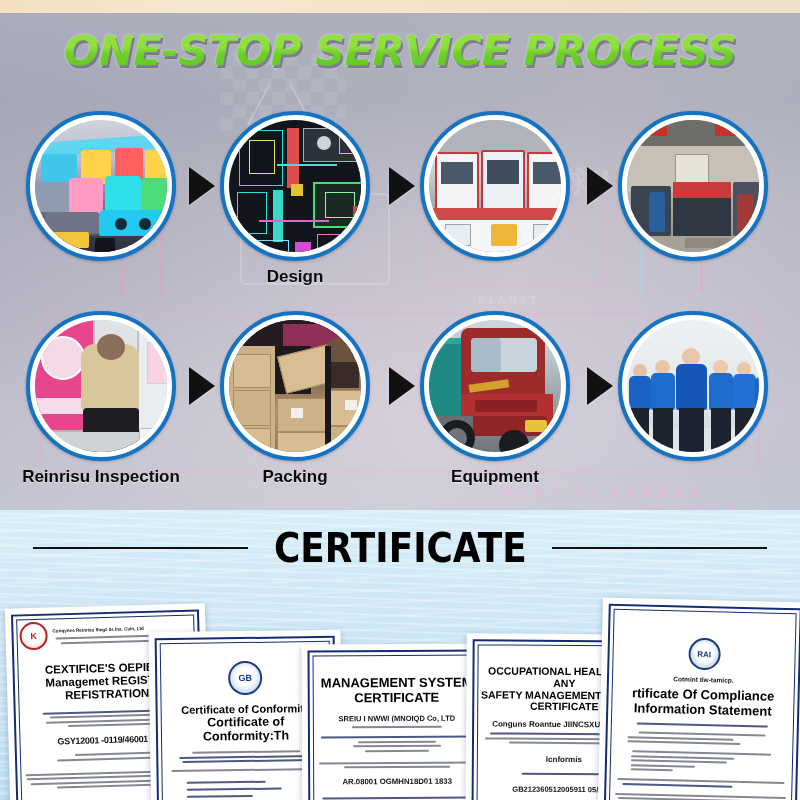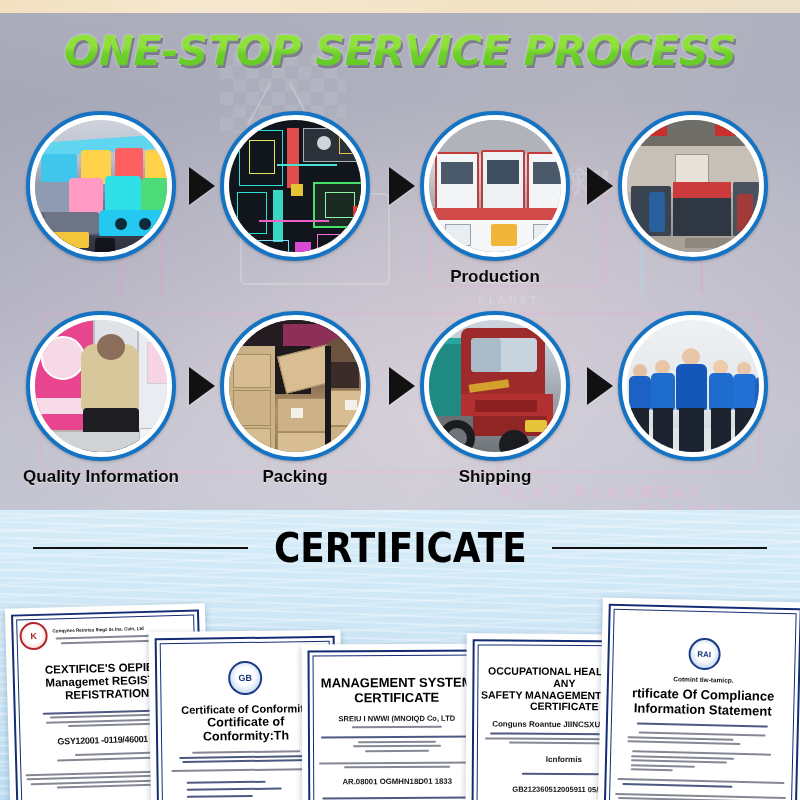--- a/index.html
+++ b/index.html
@@ -254,20 +254,21 @@
             <span style="left:96px;top:72px;width:30px;height:26px;border:1px solid #8ef5a8"></span>
             <span style="left:88px;top:114px;width:34px;height:24px;border:1.5px solid #ff6bd6"></span>
             <span style="left:12px;top:120px;width:48px;height:16px;border:1.5px solid #7ee0ff"></span>
             <span style="left:66px;top:122px;width:16px;height:16px;background:#d94ad4"></span>
             <span style="left:128px;top:118px;width:12px;height:12px;background:#e8de4a"></span>
             <span style="left:124px;top:86px;width:20px;height:10px;background:#e03b3b"></span>
             <span style="left:48px;top:44px;width:60px;height:2px;background:#48e0d0"></span>
             <span style="left:30px;top:100px;width:70px;height:2px;background:#f05fc8"></span>
           </div>
         </div>
+        <div class="caption">Design</div>
       </div>
 
       <div class="cell c2">
         <div class="circ">
           <div class="img">
             <span class="ph p3"></span>
             <span style="left:0;top:0;width:150px;height:34px;background:#b0b4ba"></span>
             <span style="left:6px;top:32px;width:44px;height:58px;background:#f2f4f6;border:2px solid #c23a3a;border-radius:2px"></span>
             <span style="left:52px;top:30px;width:44px;height:60px;background:#eef1f4;border:2px solid #c23a3a;border-radius:2px"></span>
             <span style="left:98px;top:32px;width:44px;height:58px;background:#f2f4f6;border:2px solid #c23a3a;border-radius:2px"></span>
@@ -275,21 +276,20 @@
             <span style="left:58px;top:40px;width:32px;height:24px;background:#3e4e5f"></span>
             <span style="left:104px;top:42px;width:32px;height:22px;background:#4a5a6b"></span>
             <span style="left:4px;top:88px;width:142px;height:12px;background:#d14a4a"></span>
             <span style="left:4px;top:100px;width:142px;height:34px;background:#f4f6f8"></span>
             <span style="left:16px;top:104px;width:26px;height:22px;background:#e8edf1;border:1px solid #9aa4ae"></span>
             <span style="left:62px;top:104px;width:26px;height:22px;background:#f0b63a;border-radius:2px"></span>
             <span style="left:104px;top:104px;width:26px;height:22px;background:#e8edf1;border:1px solid #9aa4ae"></span>
 
           </div>
         </div>
-        <div class="caption">Production</div>
       </div>
 
       <div class="cell c3">
         <div class="circ">
           <div class="img">
             <span class="ph p4"></span>
             <span style="left:0;top:0;width:150px;height:26px;background:#6f6d68"></span>
             <span style="left:14px;top:2px;width:26px;height:14px;background:#c9302c"></span>
             <span style="left:88px;top:2px;width:26px;height:14px;background:#c9302c"></span>
             <span style="left:0;top:26px;width:150px;height:46px;background:#c6c0b6"></span>
@@ -323,21 +323,21 @@
             <span style="left:104px;top:0;width:46px;height:112px;background:#e9edf1"></span>
             <span style="left:112px;top:22px;width:30px;height:42px;background:#f7d3e4;border:1px solid #ccd2d8"></span>
             <span style="left:46px;top:24px;width:58px;height:66px;background:#d8c79b;border-radius:14px 14px 4px 4px"></span>
             <span style="left:62px;top:14px;width:28px;height:26px;border-radius:50%;background:#8a6e5a"></span>
             <span style="left:48px;top:88px;width:56px;height:46px;background:#1d1d22;border-radius:4px"></span>
             <span style="left:0;top:112px;width:150px;height:38px;background:#cfd3d6"></span>
             <span style="left:104px;top:108px;width:42px;height:36px;background:#f2f4f6;border:1px solid #b6bcc2;border-radius:3px"></span>
             <span style="left:114px;top:116px;width:22px;height:22px;border-radius:50%;background:#e0a7c8"></span>
           </div>
         </div>
-        <div class="caption">Quality Information</div>
+        <div class="caption">Reinrisu Inspection</div>
       </div>
 
       <div class="cell c1">
         <div class="circ">
           <div class="img">
             <span class="ph p6"></span>
             <span style="left:0;top:0;width:150px;height:30px;background:#241c20"></span>
             <span style="left:54px;top:4px;width:96px;height:26px;background:#8d2f57"></span>
             <span style="left:0;top:26px;width:46px;height:124px;background:#cbb188"></span>
             <span style="left:4px;top:34px;width:38px;height:34px;background:#d8bd92;border:1px solid #a78b62"></span>
@@ -374,21 +374,21 @@
             <span style="left:38px;top:96px;width:80px;height:20px;background:#8f2525;border-radius:3px"></span>
             <span style="left:96px;top:100px;width:22px;height:12px;background:#e6c43a;border-radius:2px"></span>
             <span style="left:4px;top:96px;width:40px;height:14px;background:#6b6f74"></span>
             <span style="left:10px;top:100px;width:36px;height:36px;border-radius:50%;background:#1b1c20"></span>
             <span style="left:18px;top:108px;width:20px;height:20px;border-radius:50%;background:#6f737a"></span>
             <span style="left:70px;top:110px;width:30px;height:30px;border-radius:50%;background:#1b1c20"></span>
 
             <span style="left:40px;top:62px;width:40px;height:8px;background:#d4a12c;transform:rotate(-8deg)"></span>
           </div>
         </div>
-        <div class="caption">Shipping</div>
+        <div class="caption">Equipment</div>
       </div>
 
       <div class="cell c3">
         <div class="circ">
           <div class="img">
             <span class="ph p8"></span>
             <span style="left:0;top:108px;width:150px;height:42px;background:#dfe4e7"></span>
 
             <span style="left:6px;top:44px;width:14px;height:14px;border-radius:50%;background:#e4c0a2"></span>
             <span style="left:2px;top:56px;width:22px;height:34px;background:#1c62c4;border-radius:5px 5px 2px 2px"></span>

